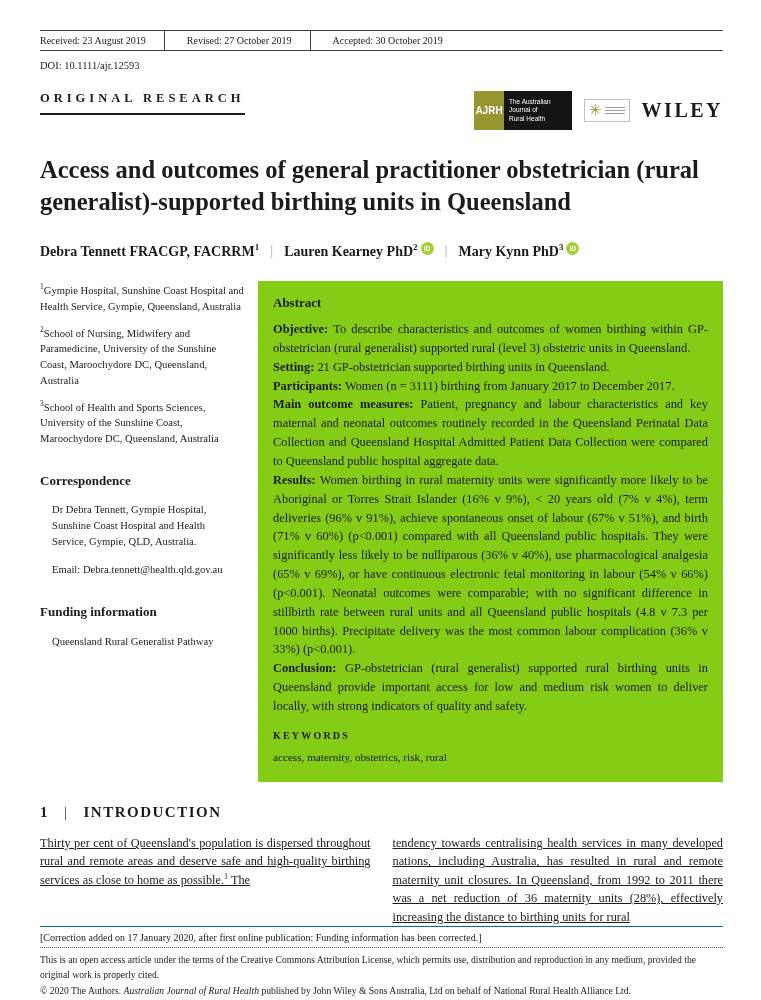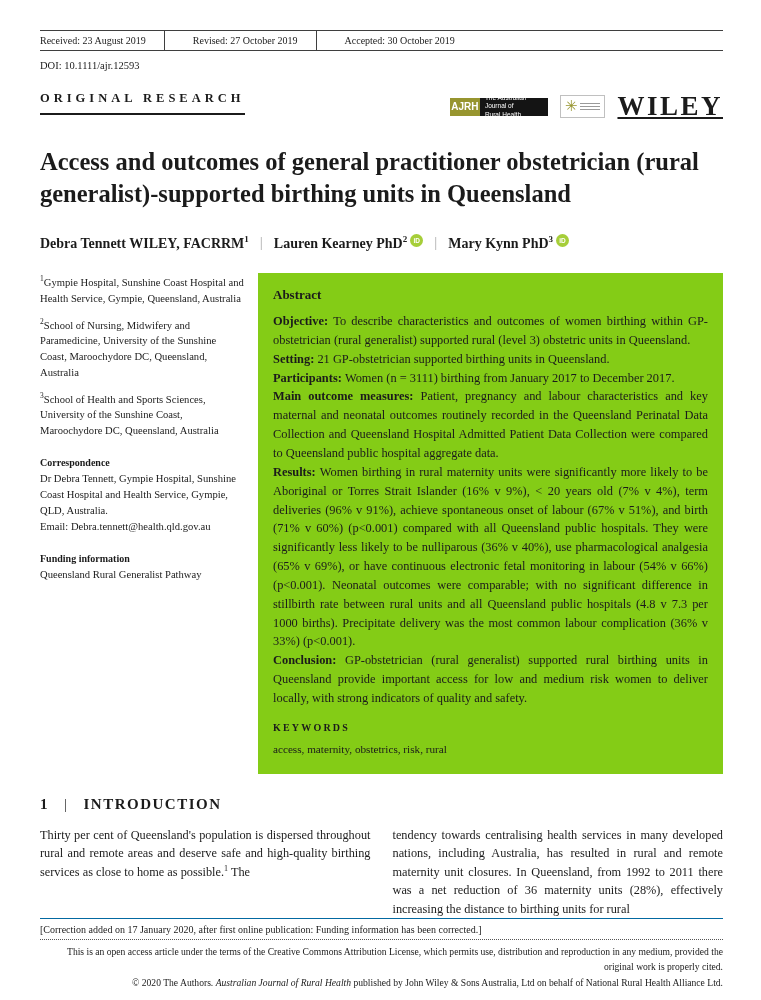--- a/index.html
+++ b/index.html
@@ -5,67 +5,67 @@
   * { box-sizing: border-box; }
   html,body { margin:0; padding:0; background:#ffffff; }
   .page{
     width:761px;height:1000px;margin:0 auto;background:#fff;overflow:hidden;
     padding:30px 38px 14px 40px;display:flex;flex-direction:column;
     font-family:"Liberation Serif","DejaVu Serif",serif;color:#1b1b1b;
   }
   
   .meta-bar{display:flex;align-items:flex-start;border-top:1.5px solid #3f3f3f;border-bottom:1.5px solid #3f3f3f;font-size:10px;}
   .meta-cell{padding:4px 18px 4px 0;}
-  .meta-cell + .meta-cell{border-left:1.5px solid #3f3f3f;padding-left:28px;}
+  .meta-cell + .meta-cell{border-left:1.5px solid #3f3f3f;padding-left:22px;}
   .doi{margin-top:9px;font-size:10.5px;}
   
   .type-row{display:flex;justify-content:space-between;align-items:flex-start;margin-top:20px;}
   .article-type{font-weight:bold;font-size:12.5px;letter-spacing:4px;padding-bottom:7px;border-bottom:2.5px solid #1b1b1b;}
   .logos{display:flex;align-items:center;gap:12px;}
-  .ajrh-badge{display:flex;height:18px;}
+  .ajrh-badge{display:flex;height:39px;}
   .ajrh-left{width:30px;background:#97952f;color:#fff;font-family:"Liberation Sans",sans-serif;font-weight:bold;font-size:10px;display:flex;align-items:center;justify-content:center;}
   .ajrh-right{width:68px;background:#141414;color:#fff;font-family:"Liberation Sans",sans-serif;font-size:6.5px;line-height:1.3;display:flex;flex-direction:column;justify-content:center;padding:0 5px;}
   .nrha-badge{height:23px;border:1px solid #c0c0c0;display:flex;align-items:center;gap:3px;padding:0 4px;background:#fff;}
   .nrha-symbol{color:#97952f;font-size:15px;line-height:1;}
   .nrha-lines{display:flex;flex-direction:column;gap:1.5px;}
   .nrha-lines i{display:block;width:20px;height:1.5px;background:#9a9a9a;}
-  .wiley{font-size:27px;letter-spacing:2.5px;font-weight:600;text-decoration:underline;}
+  .wiley{font-size:20px;letter-spacing:2.5px;font-weight:600;}
   
   .title{margin:24px 0 0 0;font-size:24.5px;line-height:1.3;font-weight:bold;}
   .authors{margin-top:24px;display:flex;align-items:center;gap:11px;font-size:14px;font-weight:bold;}
   .authors sup{font-size:9px;}
   .pipe{color:#a9a9a9;font-weight:normal;font-size:15px;}
   .orcid{display:inline-flex;align-items:center;justify-content:center;width:13px;height:13px;border-radius:50%;
     background:#a6ce39;color:#fff;font-size:6.5px;font-family:"Liberation Sans",sans-serif;font-weight:bold;
     margin-left:3px;position:relative;top:-4px;}
   
   .main-grid{display:flex;gap:13px;margin-top:22px;}
   .sidebar{width:205px;flex-shrink:0;font-size:10.6px;line-height:1.5;}
   .sidebar p{margin:0 0 9px 0;}
-  .sidebar p.tight{margin:0;}
+  .sidebar p.tight{margin:12px;}
   .sidebar sup{font-size:7.5px;}
-  .sidebar h4{margin:16px 0 1px 0;font-size:10px;}
+  .sidebar h4{margin:24px 0 1px 0;font-size:13px;}
   .abstract-box{flex:1;background:#84cc16;padding:12px 15px 16px 15px;font-size:12.4px;line-height:1.52;text-align:justify;}
   .abstract-box h3{margin:0 0 7px 0;font-size:13px;}
   .abstract-box p{margin:0;}
   .keywords{margin-top:12px;}
   .keywords h5{margin:0 0 6px 0;font-size:10px;letter-spacing:2.2px;}
   .keywords-list{font-size:11.2px;text-align:left;}
   
   .intro{margin-top:22px;}
   .section-heading{display:flex;gap:15px;font-size:15px;font-weight:bold;letter-spacing:1.5px;align-items:baseline;}
   .section-heading .thin-pipe{font-weight:normal;color:#333;}
   .columns{display:flex;gap:22px;margin-top:13px;font-size:12.3px;line-height:1.5;text-align:justify;}
-  .col{flex:1;}
+  .col{flex:1;text-decoration:underline;}
   .col sup{font-size:8px;}
   
   .footnotes{margin-top:auto;}
   .correction{border-top:1px solid #0369a1;padding:5px 0 4px 0;font-size:10px;}
   .dotted{border-top:1.5px dotted #555;margin-bottom:5px;}
-  .fn-small{font-size:9.6px;line-height:1.55;text-align:right;}
+  .fn-small{font-size:9.6px;line-height:1.55;}
   .copyright{margin-top:1px;}
 </style>
 </head>
 <body>
 
 <div class="page">
 
   <div class="meta-bar">
     <span class="meta-cell">Received: 23 August 2019</span>
     <span class="meta-cell">Revised: 27 October 2019</span>
@@ -92,21 +92,21 @@
             <i></i>
           </span>
       </div>
       <div class="wiley">WILEY</div>
     </div>
   </div>
 
   <h1 class="title">Access and outcomes of general practitioner obstetrician (rural generalist)-supported birthing units in Queensland</h1>
 
   <div class="authors">
-    <span class="author"><span>Debra Tennett WILEY, FACRRM</span><sup>1</sup></span>
+    <span class="author"><span>Debra Tennett FRACGP, FACRRM</span><sup>1</sup></span>
     <span class="pipe">|</span>
     <span class="author"><span>Lauren Kearney PhD</span><sup>2</sup><span class="orcid">iD</span></span>
     <span class="pipe">|</span>
     <span class="author"><span>Mary Kynn PhD</span><sup>3</sup><span class="orcid">iD</span></span>
   </div>
 
   <div class="main-grid">
 
     <aside class="sidebar">
       <p><sup>1</sup><span>Gympie Hospital, Sunshine Coast Hospital and Health Service, Gympie, Queensland, Australia</span></p>

